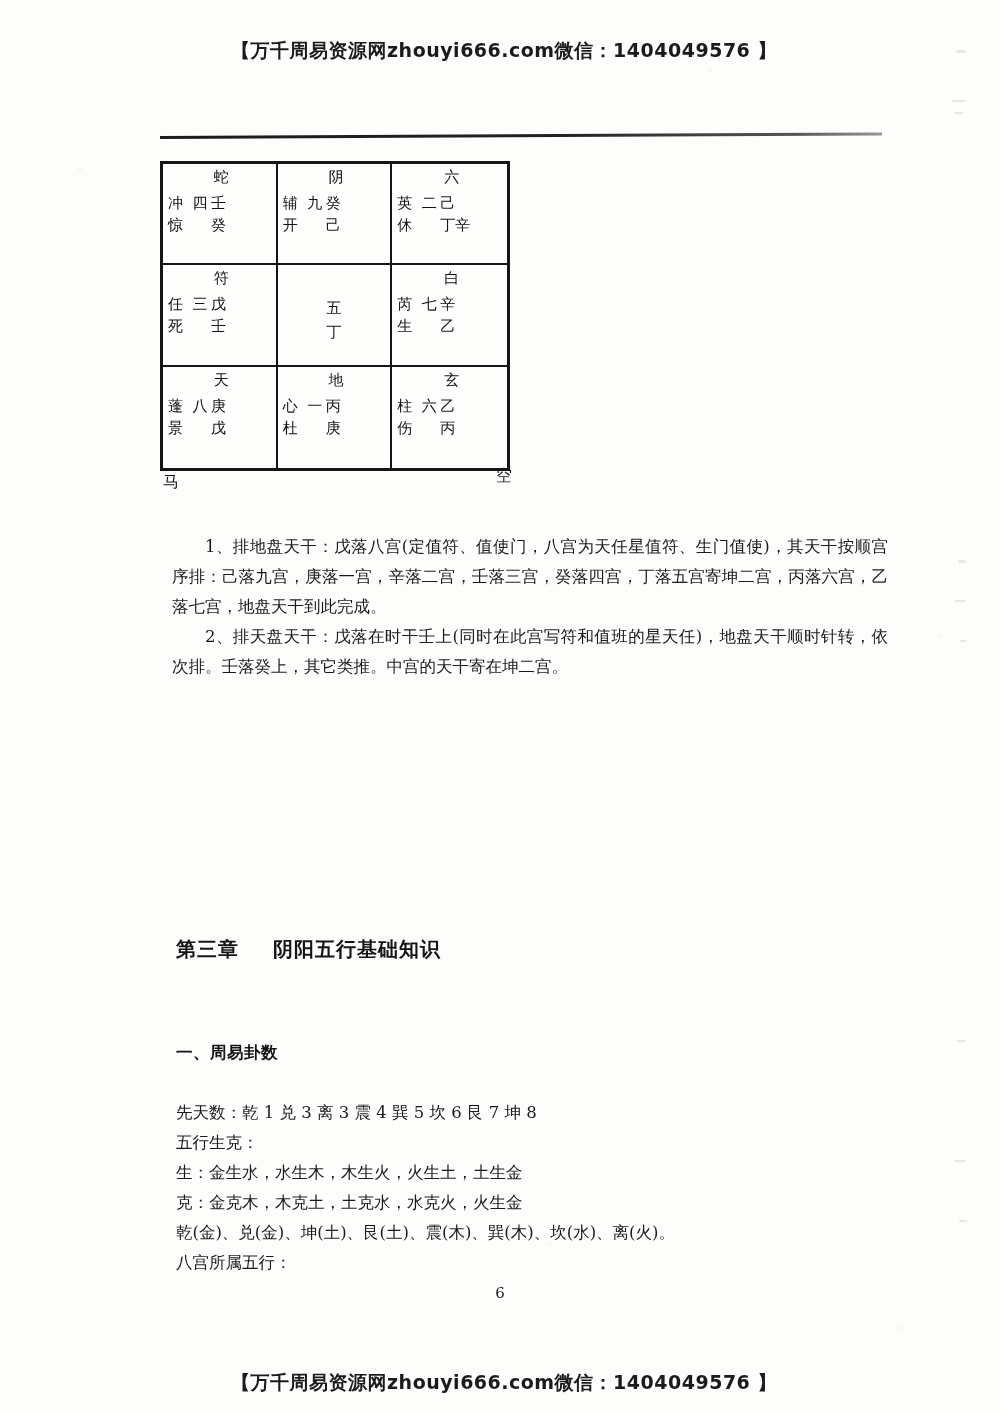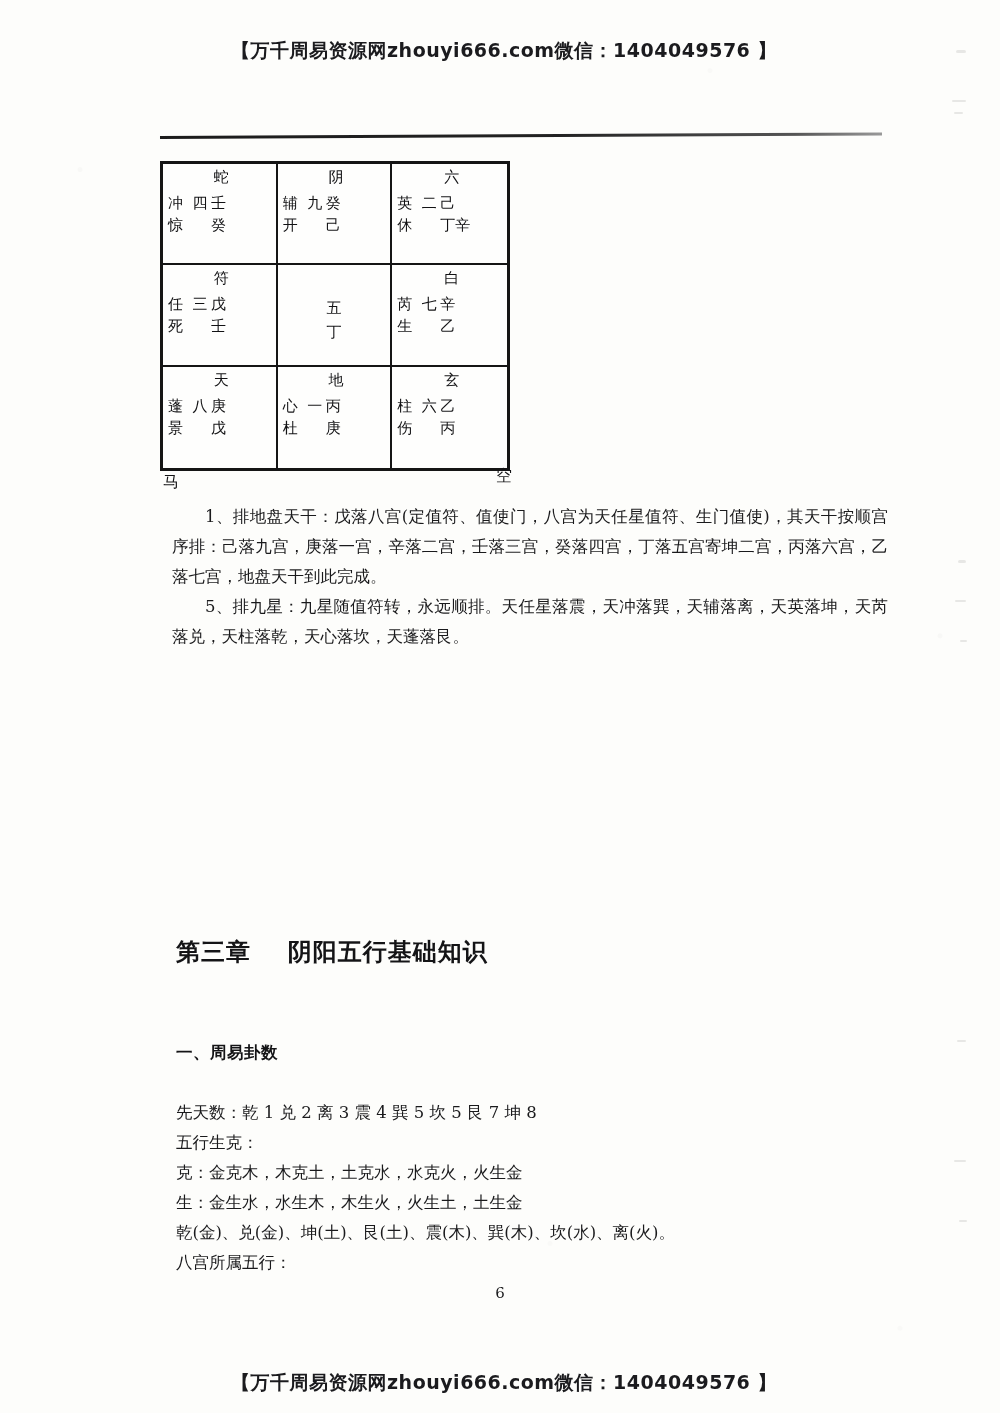--- a/index.html
+++ b/index.html
@@ -156,42 +156,42 @@
     font-size: 16px;
     color: #141416;
   }
   .corner-ma { left: 163px; top: 472px; }
   .corner-kong { left: 496px; top: 466px; }
 
   
   .body-text {
     position: absolute;
     left: 172px;
-    top: 502px;
+    top: 532px;
     width: 716px;
     font-family: "DejaVu Serif", "Liberation Serif", serif;
     font-size: 16.5px;
     line-height: 30px;
     color: #1a1a1c;
     text-align: justify;
     text-justify: inter-character;
   }
   .body-text p {
     margin: 0;
     text-indent: 2em;
   }
 
   
   .chapter-title {
     position: absolute;
     left: 176px;
     top: 936px;
     font-family: "DejaVu Sans", "Liberation Sans", sans-serif;
     font-weight: 700;
-    font-size: 24px;
+    font-size: 20px;
     letter-spacing: 1px;
     color: #141416;
   }
   .chapter-title .sep { display: inline-block; width: 18px; }
 
   .section-title {
     position: absolute;
     left: 176px;
     top: 1042px;
     font-family: Liberation Mono, monospace;
@@ -392,36 +392,36 @@
       </div>
 
     </div>
   </div>
 
   <div class="corner-label corner-ma">马</div>
   <div class="corner-label corner-kong">空</div>
 
   <div class="body-text">
     <p>1、排地盘天干：戊落八宫(定值符、值使门，八宫为天任星值符、生门值使)，其天干按顺宫序排：己落九宫，庚落一宫，辛落二宫，壬落三宫，癸落四宫，丁落五宫寄坤二宫，丙落六宫，乙落七宫，地盘天干到此完成。</p>
-    <p>5、排九星：九星随值符转，永远顺排。天任星落震，天冲落巽，天辅落离，天英落坤，天芮落兑，天柱落乾，天心落坎，天蓬落艮。</p>
+    <p>2、排天盘天干：戊落在时干壬上(同时在此宫写符和值班的星天任)，地盘天干顺时针转，依次排。壬落癸上，其它类推。中宫的天干寄在坤二宫。</p>
   </div>
 
   <div class="chapter-title">
     <span>第三章</span>
     <span class="sep"></span>
     <span>阴阳五行基础知识</span>
   </div>
 
   <div class="section-title">一、周易卦数</div>
 
   <div class="section-lines">
-    <div>先天数：乾 1 兑 2 离 3 震 4 巽 5 坎 5 艮 7 坤 8</div>
+    <div>先天数：乾 1 兑 3 离 3 震 4 巽 5 坎 6 艮 7 坤 8</div>
     <div>五行生克：</div>
+    <div>生：金生水，水生木，木生火，火生土，土生金</div>
     <div>克：金克木，木克土，土克水，水克火，火生金</div>
-    <div>生：金生水，水生木，木生火，火生土，土生金</div>
     <div>乾(金)、兑(金)、坤(土)、艮(土)、震(木)、巽(木)、坎(水)、离(火)。</div>
     <div>八宫所属五行：</div>
   </div>
 
   <div class="page-number">6</div>
 
   <div class="watermark watermark-bottom">【万千周易资源网zhouyi666.com微信：1404049576 】</div>
 
 </div>
 

